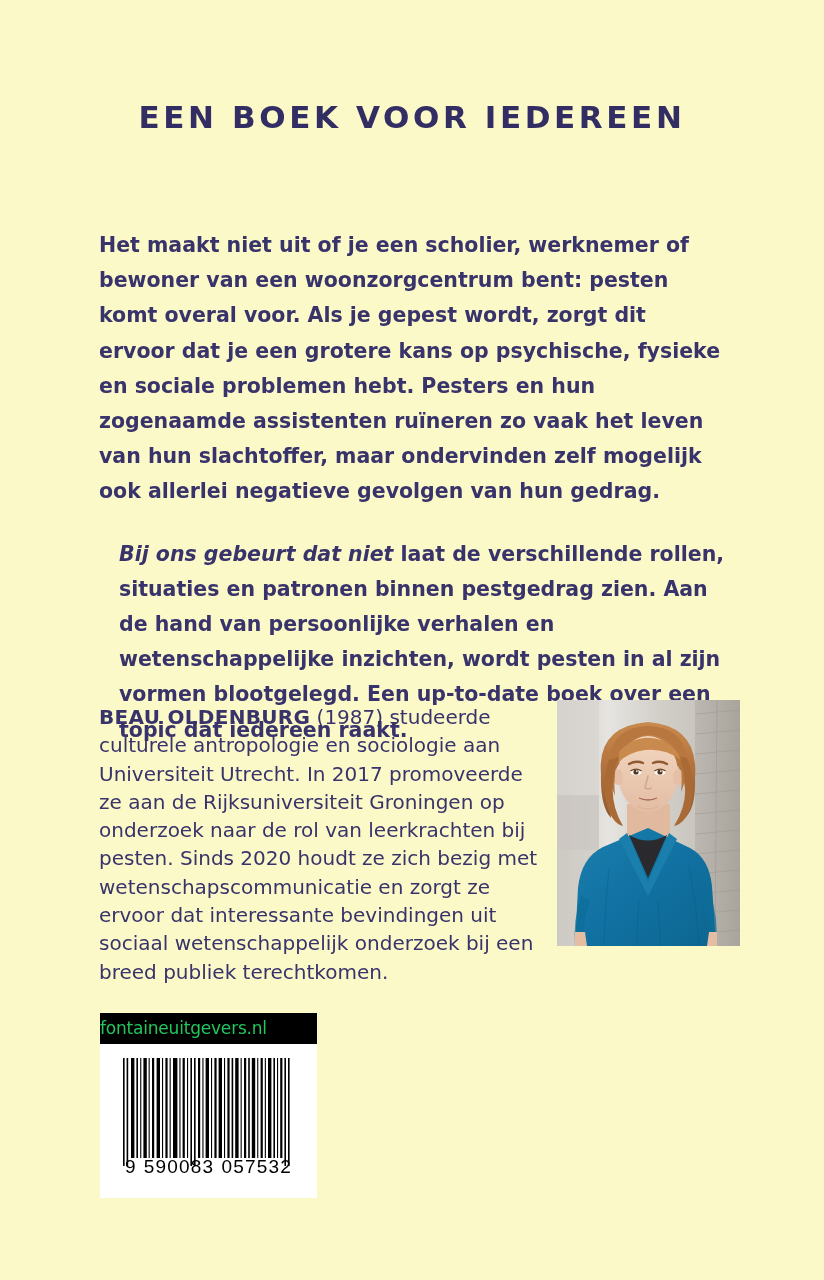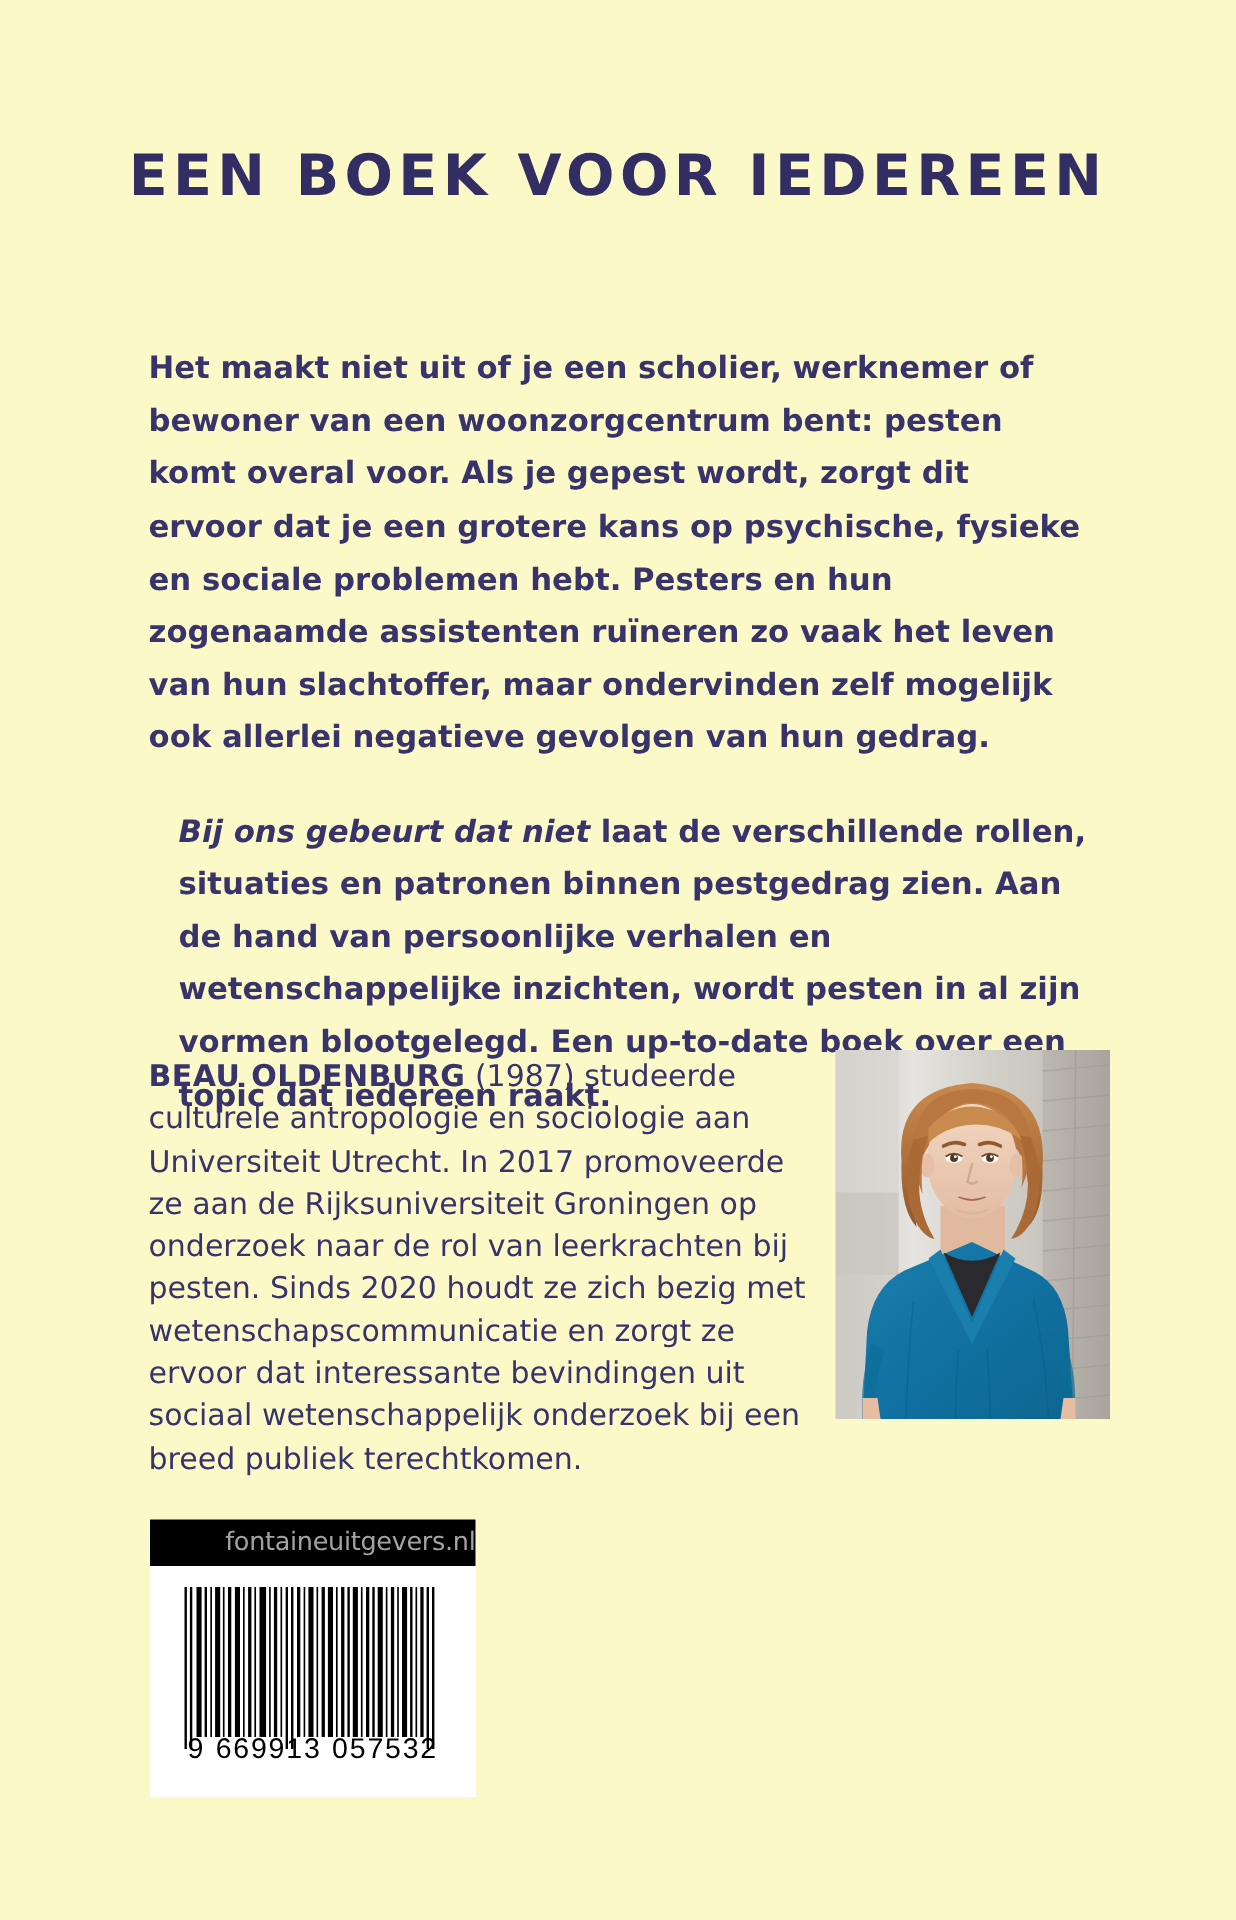--- a/index.html
+++ b/index.html
@@ -24,21 +24,21 @@
   
   .headline {
     position: absolute;
     left: 0;
     top: 94px;
     width: 824px;
     text-align: center;
     color: #322d63;
     font-family: "DejaVu Sans", sans-serif;
     font-weight: bold;
-    font-size: 38px;
+    font-size: 31px;
     line-height: 47px;
     letter-spacing: 3.6px;
   }
   .headline .hl-line {
     display: block;
     white-space: nowrap;
   }
 
   
   .body-copy {
@@ -98,25 +98,25 @@
     height: 185px;
     background: #ffffff;
   }
   .publisher-bar {
     position: absolute;
     left: 0;
     top: 0;
     width: 217px;
     height: 31px;
     background: #000000;
-    color: #a3a3a3;
+    color: #22c55e;
     font-family: "DejaVu Sans", sans-serif;
     font-size: 17px;
     line-height: 31px;
-    text-align: right;
+    text-align: left;
     letter-spacing: -0.2px;
   }
   .barcode-area {
     position: absolute;
     left: 0;
     top: 31px;
     width: 217px;
     height: 154px;
     background: #ffffff;
   }
@@ -311,17 +311,17 @@
           <rect x="139.6" y="0" width="2.2" height="100"></rect>
           <rect x="143.8" y="0" width="1.1" height="100"></rect>
           <rect x="147" y="0" width="3.4" height="100"></rect>
           <rect x="152.4" y="0" width="1.6" height="100"></rect>
           <rect x="156" y="0" width="1.1" height="100"></rect>
           <rect x="159.2" y="0" width="2.2" height="100"></rect>
           <rect x="163.4" y="0" width="1.6" height="108"></rect>
           <rect x="167" y="0" width="1.6" height="108"></rect>
         </g>
       </svg>
-      <div class="barcode-digits"><span class="bd-prefix">9</span><span class="bd-group">669913</span><span>057532</span></div>
+      <div class="barcode-digits"><span class="bd-prefix">9</span><span class="bd-group">590083</span><span>057532</span></div>
     </div>
   </div>
 
 </div>
 
 </body></html>

